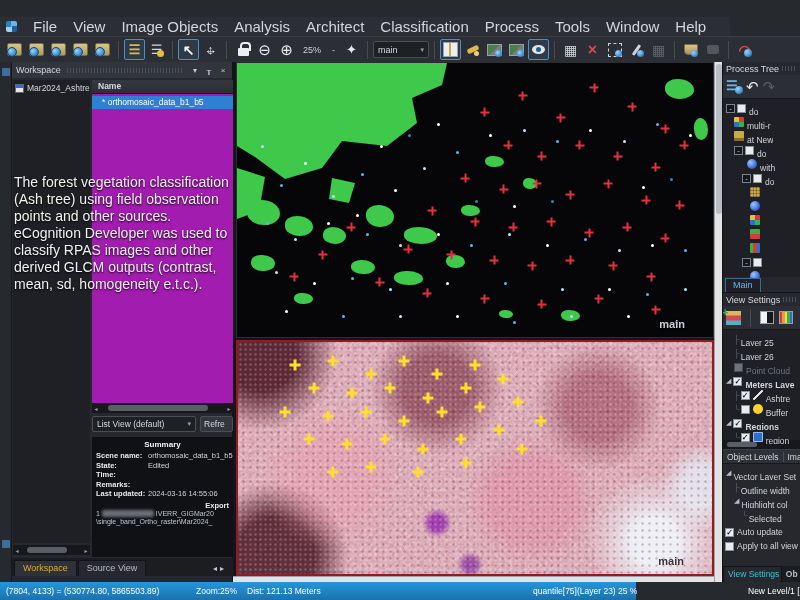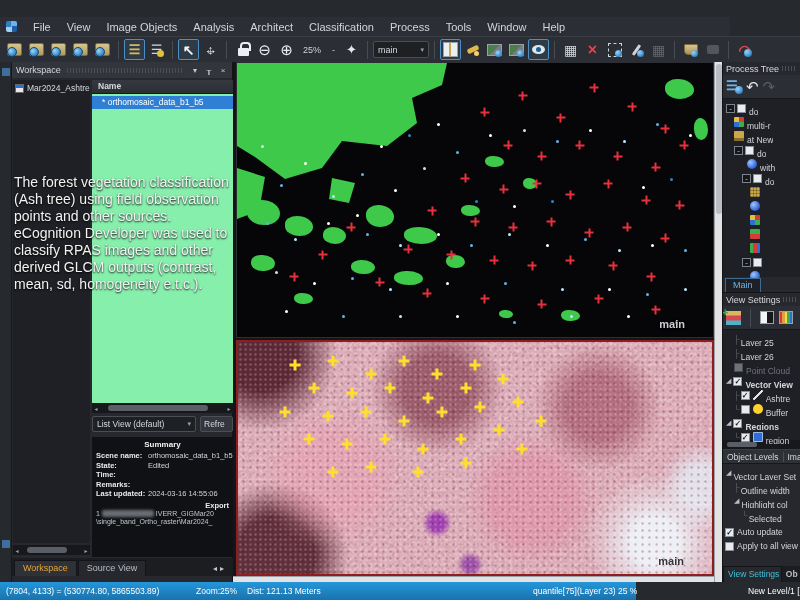--- a/index.html
+++ b/index.html
@@ -9,21 +9,21 @@
 
   
   .titlebar{position:absolute;left:0;top:0;width:800px;height:17px;background:#15171c;
     border-top:2px solid #3e5d71;display:flex;align-items:center;gap:5px;padding-left:5px;
     font-size:9.5px;color:#ccd1d8;font-weight:bold;}
   .applogo{width:10px;height:10px;border-radius:2px;flex:none;
     background:conic-gradient(#6db3e8 0 25%,#1f5fa8 0 50%,#9fd0f2 0 75%,#2e7fc4 0);}
 
   
   .menubar{position:absolute;left:0;top:17px;width:730px;height:19px;background:#2b2e34;
-    display:flex;align-items:center;font-size:11px;color:#d2d5da;}
+    display:flex;align-items:center;font-size:15px;color:#d2d5da;}
   .menulogo{width:11px;height:11px;margin:0 8px 0 6px;border-radius:2px;flex:none;
     background:conic-gradient(#6db3e8 0 25%,#1f5fa8 0 50%,#9fd0f2 0 75%,#2e7fc4 0);}
   .mi{padding:0 8px;cursor:default;}
 
   
   .toolbar{position:absolute;left:0;top:36px;width:800px;height:26px;background:#2b2e34;
     border-top:1px solid #3b3e44;display:flex;align-items:center;padding:0 4px;gap:1px;}
   .sep{width:1px;height:18px;background:#474b52;margin:0 4px;flex:none;}
   .tbi{width:21px;height:21px;position:relative;display:flex;align-items:center;justify-content:center;
     border:1px solid transparent;border-radius:2px;flex:none;}
@@ -80,21 +80,21 @@
   
   .wsp{position:absolute;left:12px;top:0;width:221px;height:520px;background:#26282d;border-right:1px solid #131417;}
   .wsp-head{position:absolute;left:0;top:0;width:100%;height:16px;background:#32353b;display:flex;align-items:center;
     font-size:9px;color:#d6d9de;padding:0 4px;gap:4px;}
   .wsp-head .ttl{flex:none;}
   .wsp-head .dots{flex:1;height:5px;background:repeating-linear-gradient(90deg,#4a4e55 0 1px,transparent 1px 3px);margin:0 2px;}
   .hbtn{flex:none;font-size:8px;color:#c3c8cf;width:10px;text-align:center;}
   .ws-treecol{position:absolute;left:1px;top:18px;width:77px;height:463px;background:#1e2025;}
   .ws-treeitem{display:flex;align-items:center;gap:3px;font-size:8.5px;color:#d6d9de;padding:3px 2px;white-space:nowrap;overflow:hidden;}
   .ic-ws{width:9px;height:9px;flex:none;background:#e8e8e8;box-shadow:inset 0 3px 0 #2e6fd4;border:1px solid #666;}
-  .ws-listcol{position:absolute;left:80px;top:18px;width:141px;height:323px;background:#86efac;}
+  .ws-listcol{position:absolute;left:80px;top:18px;width:141px;height:323px;background:#a21caf;}
   .ws-listhead{height:14px;background:linear-gradient(#35383e,#2c2f34);font-size:8.5px;font-weight:bold;color:#d6d9de;
     padding:1px 6px;border-bottom:1px solid #17181b;}
   .ws-selrow{margin-top:2px;height:13px;background:#2f80d4;color:#fff;font-size:8.5px;padding:1px 4px 0 10px;
     white-space:nowrap;overflow:hidden;}
   .overlay-note{position:absolute;left:2px;top:112px;width:216px;z-index:5;font-size:14px;line-height:17px;
     color:#f2f2f2;text-shadow:0 1px 2px #000;}
   .ws-hscroll{position:absolute;left:80px;top:341px;width:141px;height:10px;background:#17181b;display:flex;align-items:center;}
   .ws-hscroll .thumb{margin-left:8px;width:100px;height:6px;background:#5a5e66;border-radius:3px;}
   .scar{width:8px;font-size:6px;color:#9aa0a8;text-align:center;flex:none;}
   .ws-ctrl{position:absolute;left:80px;top:354px;width:141px;height:18px;display:flex;gap:4px;}
@@ -643,21 +643,21 @@
             <span class="tl">├</span>
             <span class="lbl">Layer 26</span>
           </div>
           <div class="trow gray" style="padding-left: 11px;">
             <span class="cb graycb"></span>
             <span class="lbl">Point Cloud</span>
           </div>
           <div class="trow bold" style="padding-left: 3px;">
             <span class="arr">◢</span>
             <span class="cb">✓</span>
-            <span class="lbl">Vector View</span>
+            <span class="lbl">Meters Laye</span>
           </div>
           <div class="trow" style="padding-left: 11px;">
             <span class="tl">├</span>
             <span class="cb">✓</span>
             <span class="ic ic-line"></span>
             <span class="lbl">Ashtre</span>
           </div>
           <div class="trow" style="padding-left: 11px;">
             <span class="tl">└</span>
             <span class="cb"></span>

